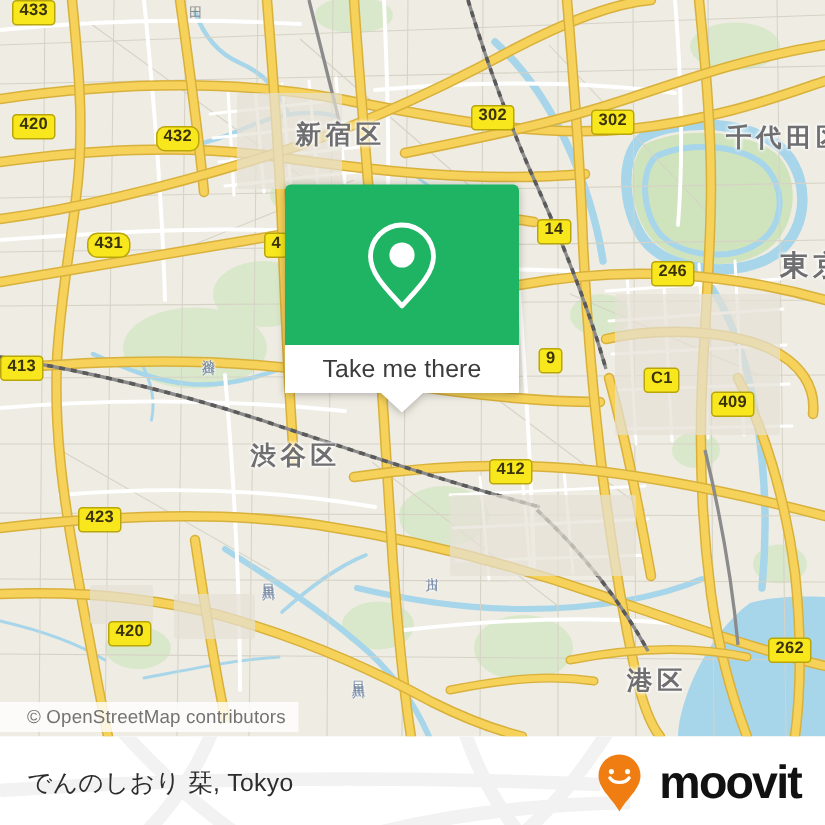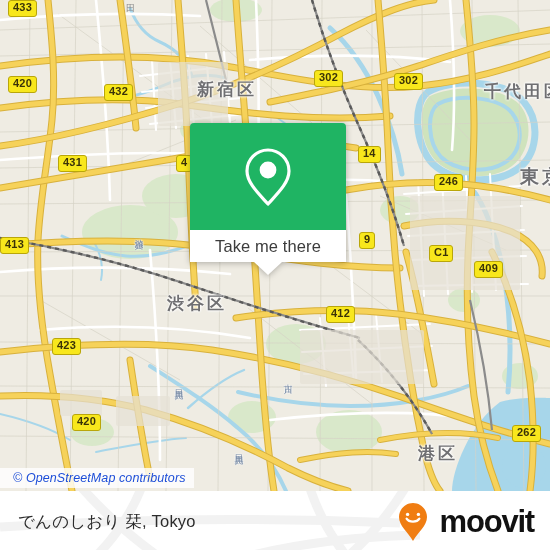--- a/index.html
+++ b/index.html
@@ -14,27 +14,26 @@
   #map {
     position:absolute; left:0; top:0; width:550px; height:491px;
     background:#efece4;
     overflow:hidden;
   }
   #map-canvas { position:absolute; left:0; top:0; width:550px; height:491px; }
 
   
   #attribution {
     position:absolute; left:0; top:468px;
-    padding:3px 8px 3px 13px;
+    padding:3px 8px 3px 18px;
     background:rgba(255,255,255,0.80);
-    font-size:12.5px; color:#1d4ed8;
+    font-size:12.5px; color:#737373;
     letter-spacing:.1px;
     white-space:nowrap;
     z-index:40;
-    font-style:italic;
   }
 
   
   #popup {
     position:absolute; left:190px; top:123px;
     width:156px;
     z-index:60;
     filter:drop-shadow(0 1px 3px rgba(0,0,0,.28));
   }
   #popup-head {
@@ -338,24 +337,24 @@
     <div class="maplabel city" style="left:520px; top:146px;">東京</div>
 
     <div class="river" style="left:172px; top:382px;">目黒川</div>
     <div class="river" style="left:232px; top:447px;">目黒川</div>
     <div class="river" style="left:281px; top:377px;">古川</div>
     <div class="river" style="left:132px; top:232px;">渋谷川</div>
     <div class="tinylabel" style="left:126px; top:2px;">田</div>
 
     <div class="shield" style="left:8px;  top:0px;">433</div>
     <div class="shield" style="left:8px;  top:76px;">420</div>
-    <div class="shield" style="left:104px;top:84px;">432</div>
+    <div class="shield" style="left:104px;top:84px;border-radius:6px;">432</div>
     <div class="shield" style="left:314px;top:70px;">302</div>
     <div class="shield" style="left:394px;top:73px;">302</div>
-    <div class="shield" style="left:58px; top:155px;">431</div>
+    <div class="shield" style="left:58px; top:155px;border-radius:7px;">431</div>
     <div class="shield" style="left:176px;top:155px;">4</div>
     <div class="shield" style="left:358px;top:146px;">14</div>
     <div class="shield" style="left:434px;top:174px;">246</div>
     <div class="shield" style="left:0px;  top:237px;">413</div>
     <div class="shield" style="left:359px;top:232px;">9</div>
     <div class="shield" style="left:429px;top:245px;">C1</div>
     <div class="shield" style="left:474px;top:261px;">409</div>
     <div class="shield" style="left:326px;top:306px;text-align:center;">412</div>
     <div class="shield" style="left:52px; top:338px;">423</div>
     <div class="shield" style="left:72px; top:414px;">420</div>

